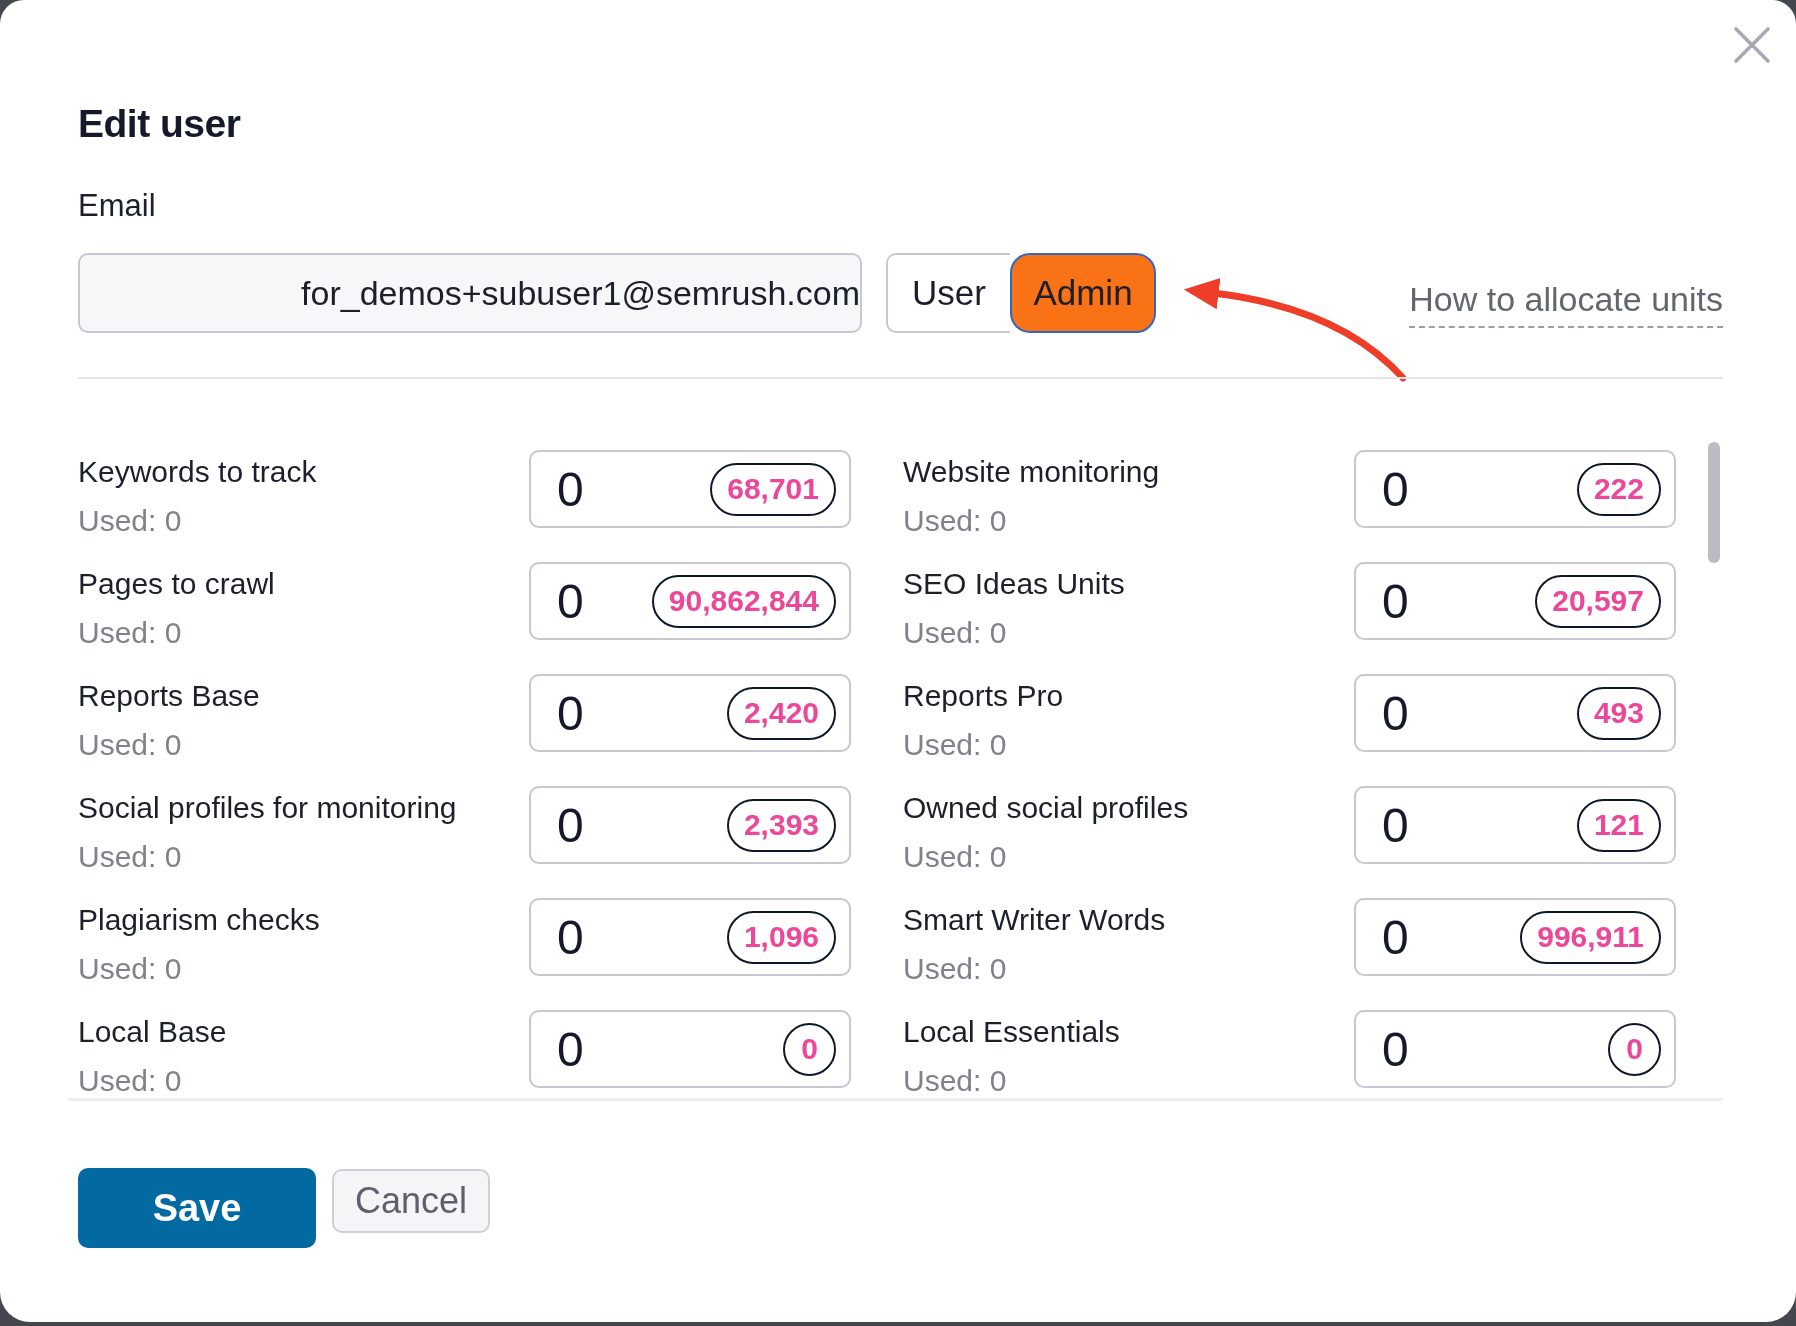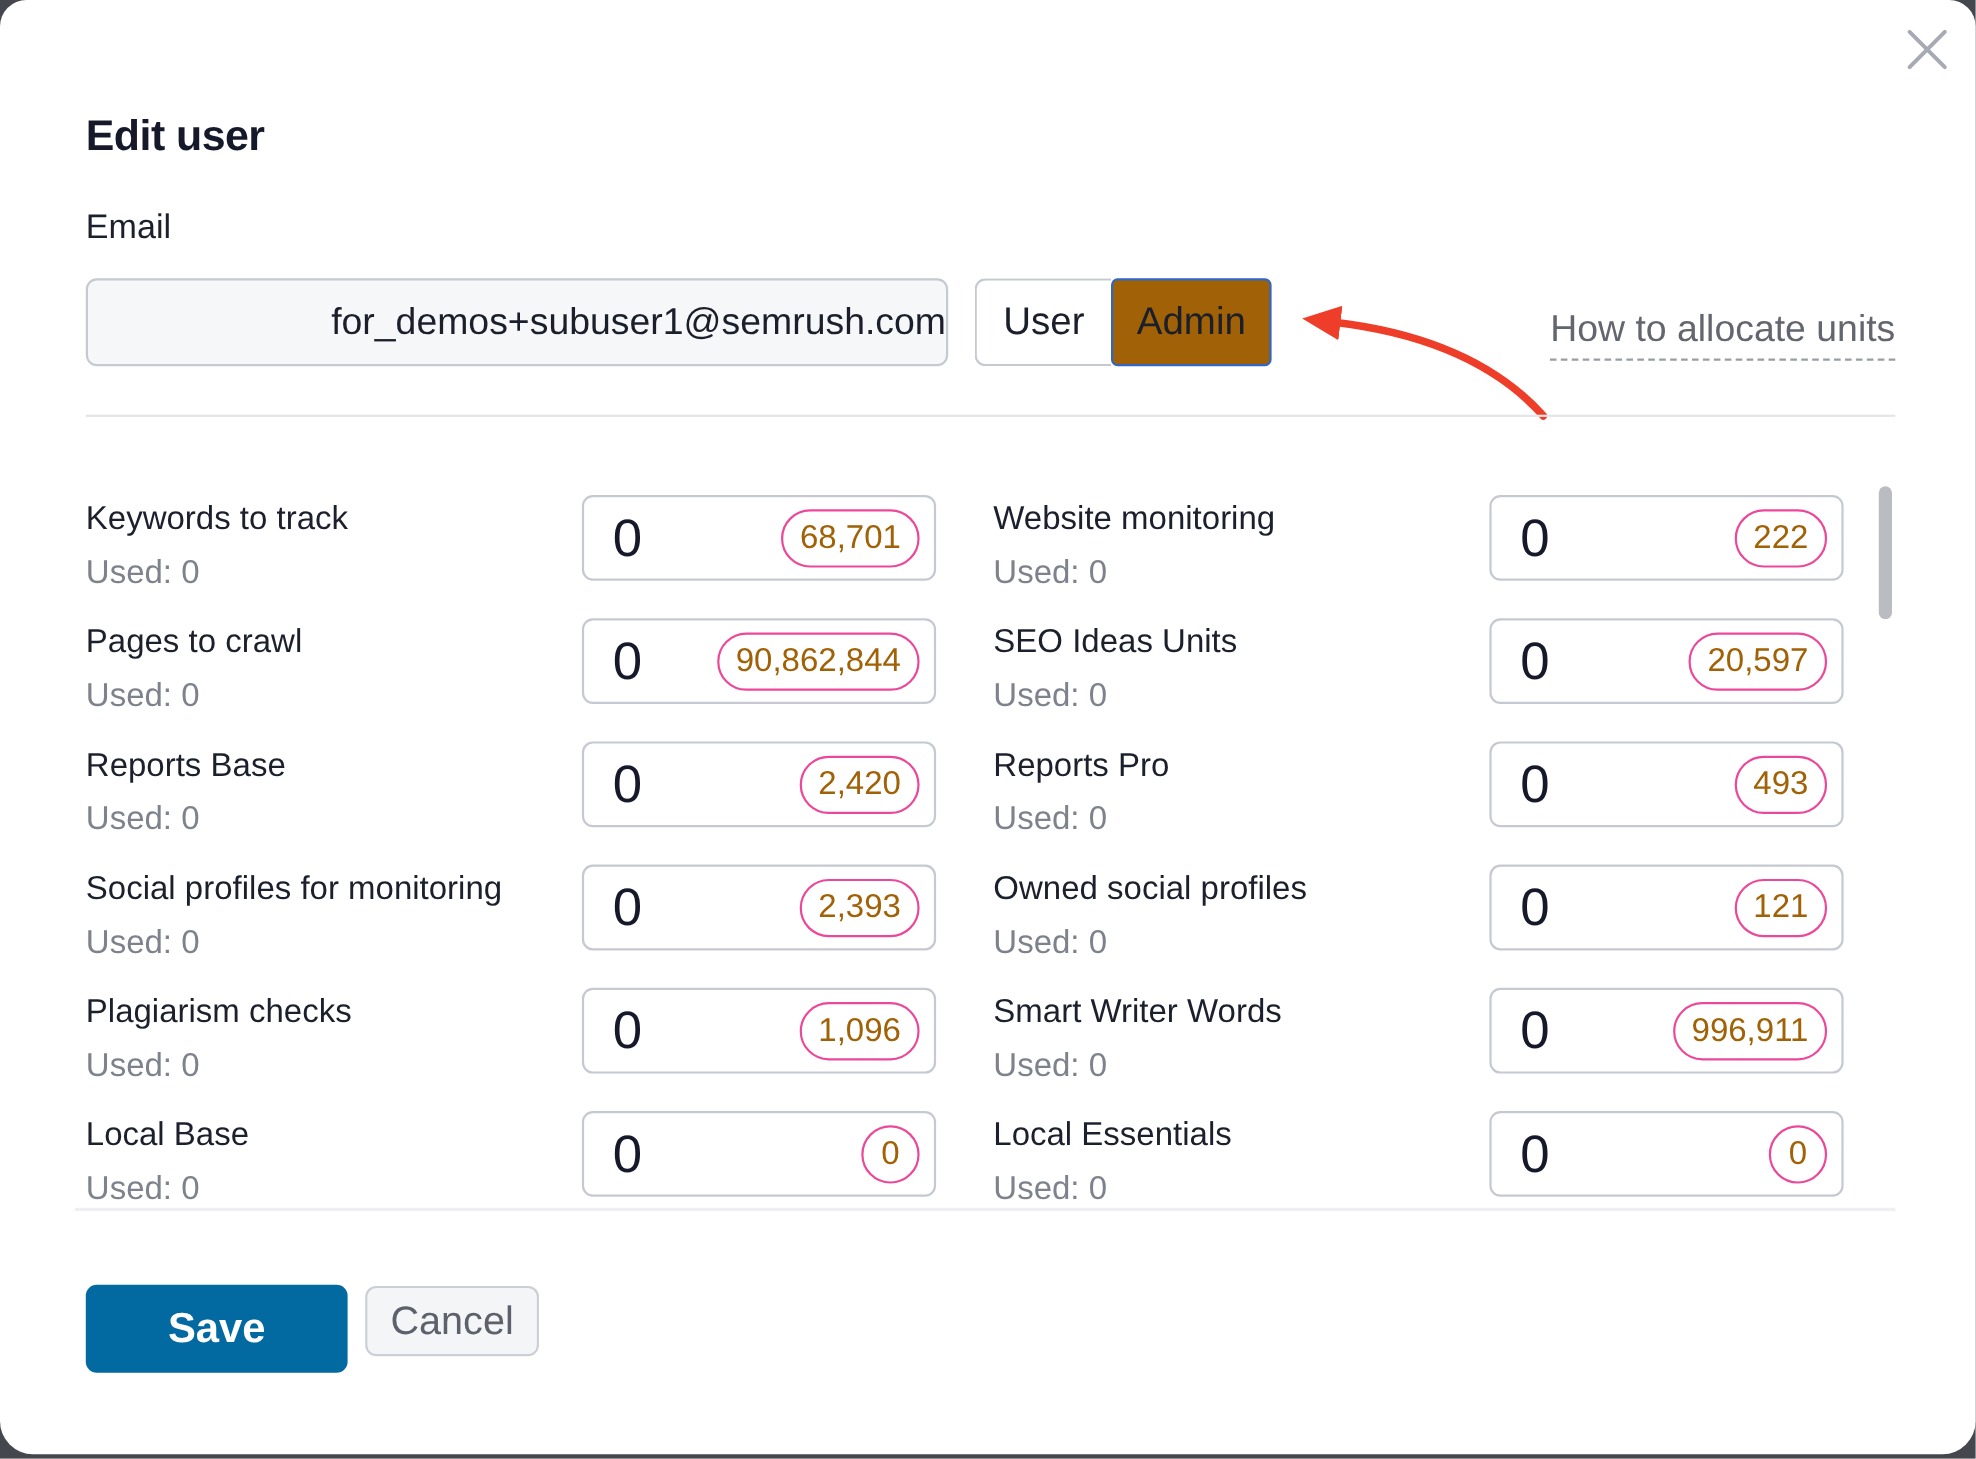--- a/index.html
+++ b/index.html
@@ -36,21 +36,21 @@
   }
 
   .segmented { position:absolute; top:253px; left:886px; height:80px; display:flex; }
   .seg-btn {
     height:80px; font-size:35px; color:#1b1f2b; background:#ffffff;
     border:2px solid #c6c9d1; cursor:pointer; padding:16px;
     font-family:"Liberation Sans","DejaVu Sans",sans-serif;
   }
   .seg-user { width:124px; border-radius:10px 0 0 10px; border-right:none; }
   .seg-admin {
-    width:146px; background:#a16207; border:2px solid #3166c2; border-radius:6px;
+    width:146px; background:#f97316; border:2px solid #3166c2; border-radius:20px;
   }
 
   .help-link {
     position:absolute; top:280px; right:73px;
     font-size:34px; color:#63666f; text-decoration:none;
     border-bottom:2px dashed #9a9ca6; padding-bottom:7px; cursor:pointer;
   }
 
   .arrow-svg { position:absolute; top:260px; left:1140px; width:300px; height:140px; }
 
@@ -67,23 +67,23 @@
   .row-label { font-size:30px; color:#1c202c; line-height:40px; }
   .row-used  { font-size:30px; color:#7e828d; line-height:40px; margin-top:9px; }
   .unit-input {
     width:322px; height:78px; flex:0 0 322px;
     background:#ffffff; border:2px solid #c6c9d1; border-radius:10px;
     display:flex; align-items:center; justify-content:space-between;
     padding:0 13px 0 26px; cursor:text;
   }
   .unit-value { font-size:48px; color:#15192a; }
   .unit-limit {
-    border:2px solid #ec4899; border-radius:27px; height:53px;
+    border:2px solid #0f172a; border-radius:27px; height:53px;
     min-width:53px; padding:0 15px; display:flex; align-items:center; justify-content:center;
-    font-size:30px; color:#a16207; background:#fff;
+    font-size:30px; color:#ec4899; background:#fff;font-weight:bold;
   }
 
   .scrollbar-thumb {
     position:absolute; top:442px; right:76px; width:12px; height:121px;
     background:#babcc1; border-radius:6px;
   }
 
   .footer { position:absolute; top:1168px; left:78px; display:flex; gap:16px; }
   .save-btn {
     width:238px; height:80px; background:#0369a1; color:#ffffff;

